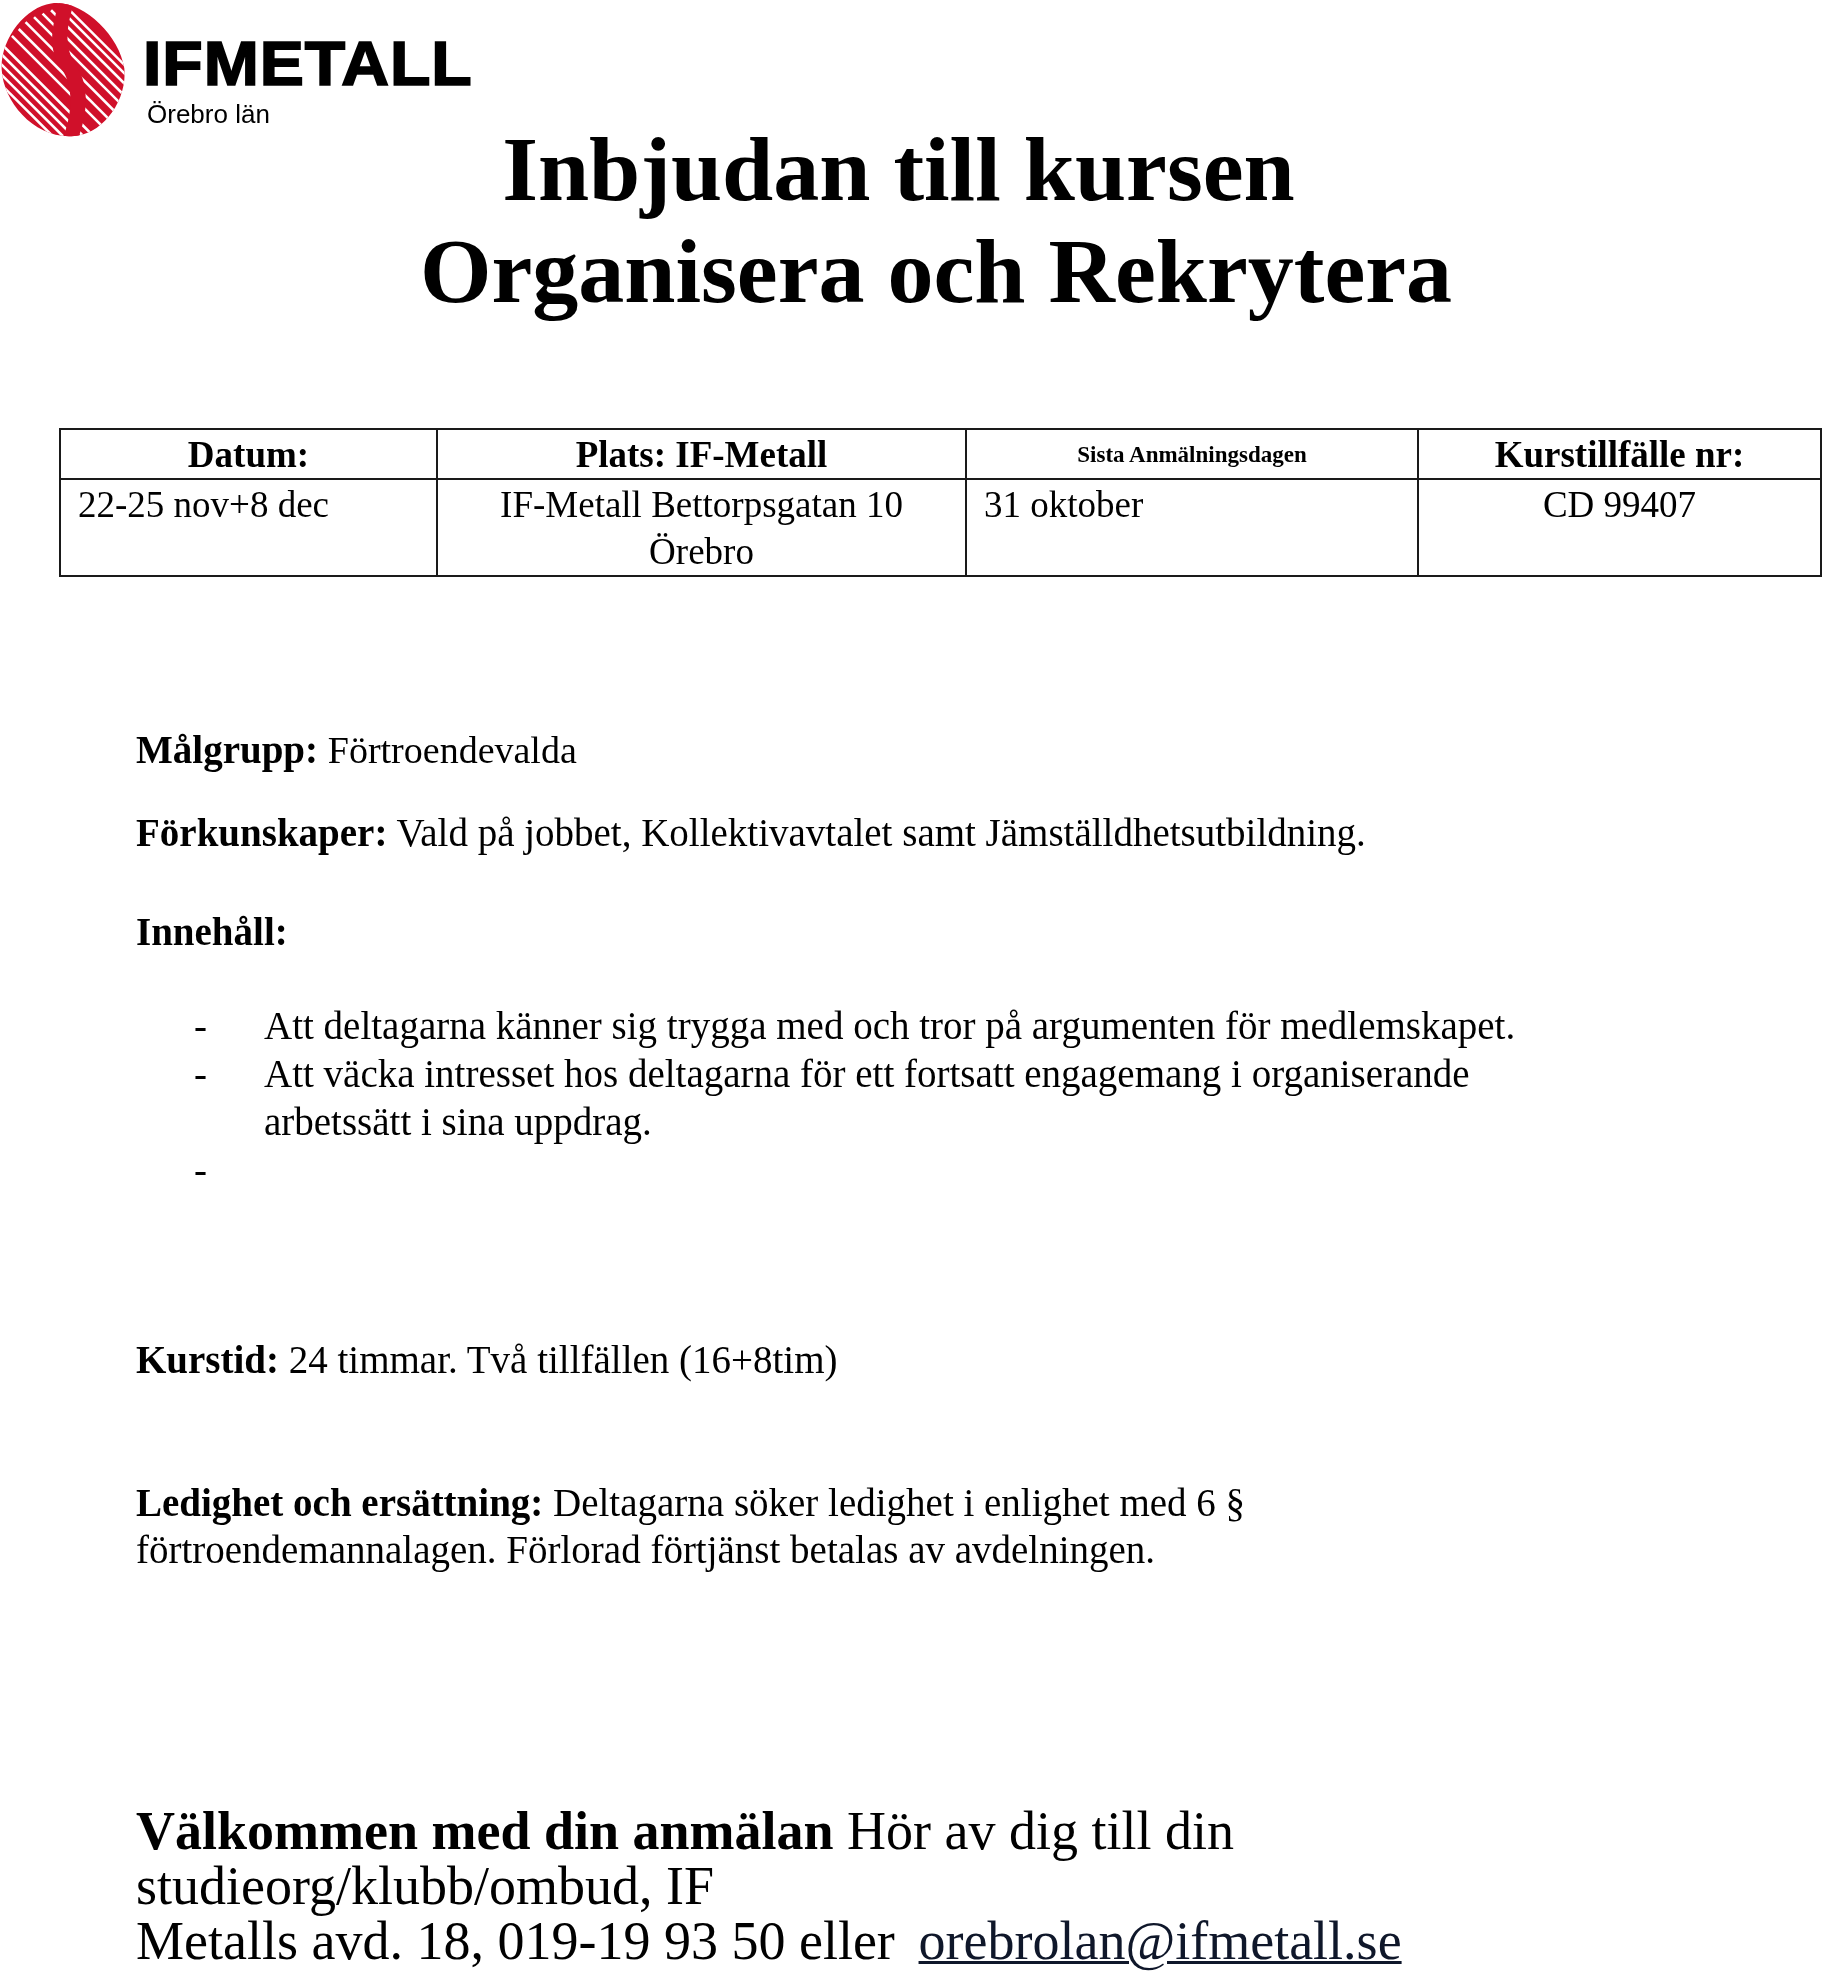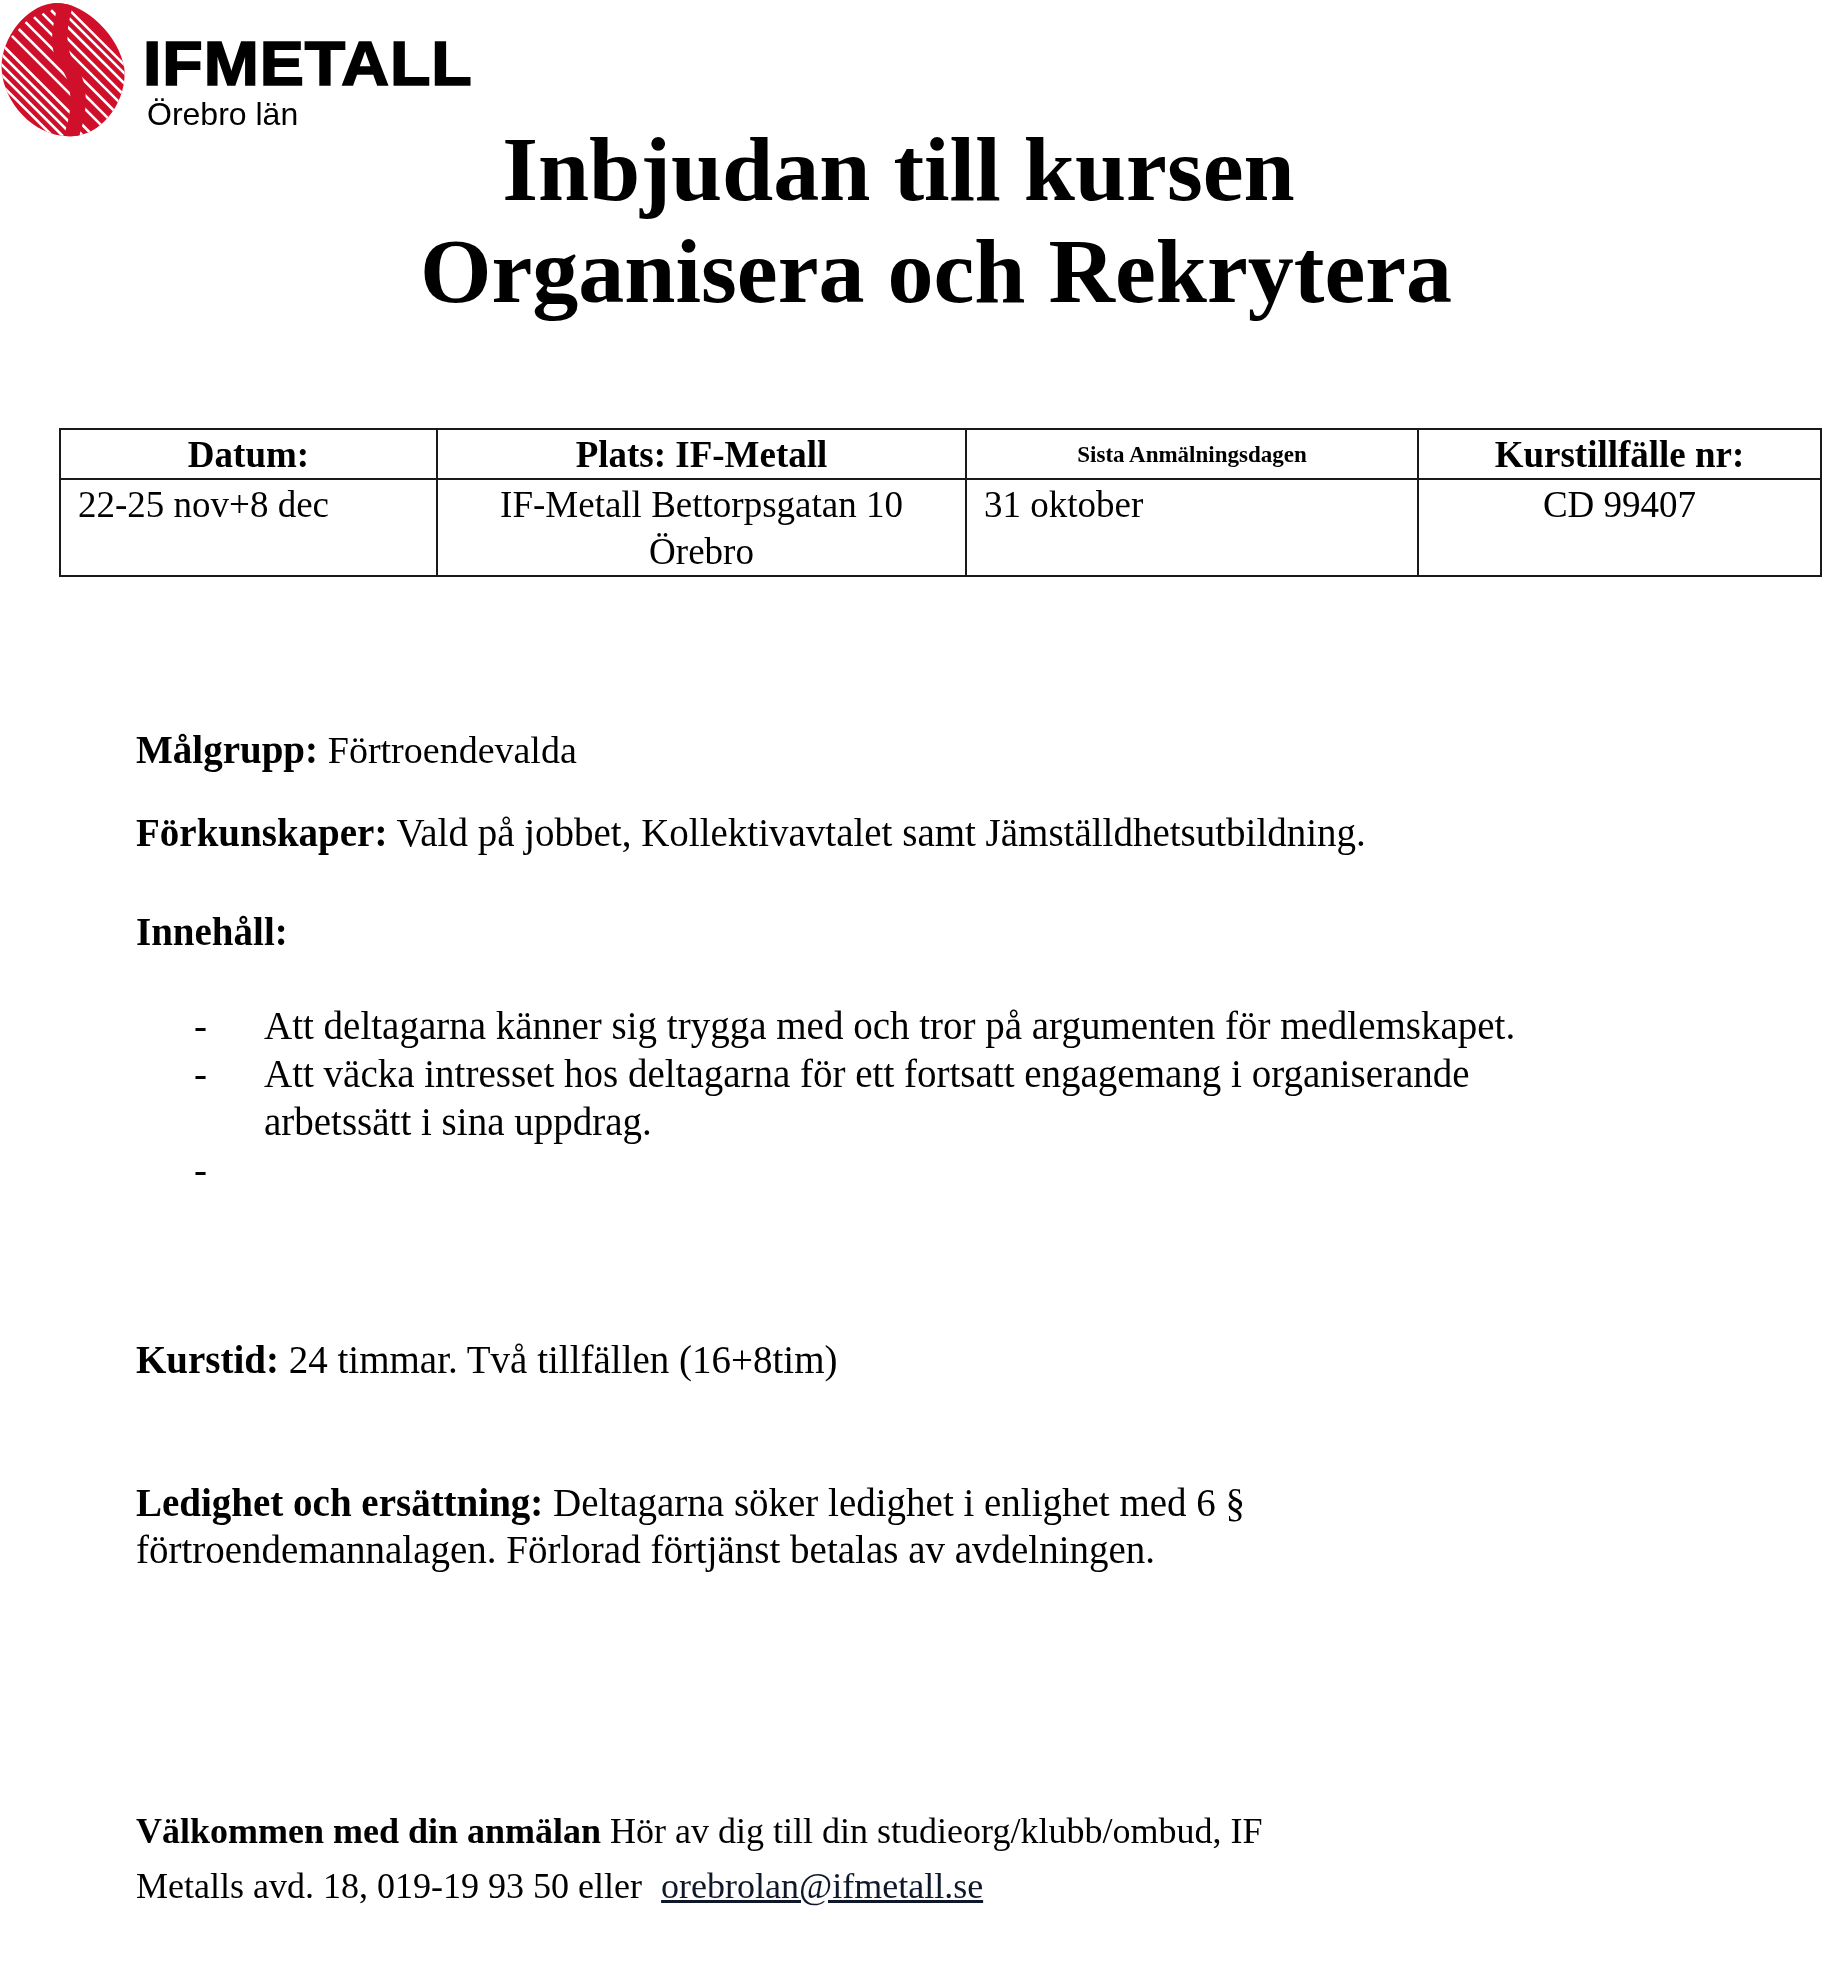--- a/index.html
+++ b/index.html
@@ -11,21 +11,21 @@
 
   
   .logo-emblem { left: 0; top: 0; width: 126px; height: 138px; }
   .logo-word {
     left: 143px; top: 32px; font-family: "Liberation Sans", "DejaVu Sans", sans-serif;
     font-weight: 900; font-size: 63px; letter-spacing: 0.9px; line-height: 63px;
     transform: scaleX(1.05); transform-origin: left top; -webkit-text-stroke: 1.7px #000;
   }
   .logo-sub {
     left: 147px; top: 95px; font-family: "Liberation Sans", "DejaVu Sans", sans-serif;
-    font-size: 32px; line-height: 39px; font-weight: 400;
+    font-size: 26px; line-height: 39px; font-weight: 400;
   }
 
   
   .title {
     left: 0; width: 1848px; text-align: center; font-weight: bold;
     font-size: 92px; line-height: 102px; margin: 0;
   }
   .title-1 { top: 118px; left: -25.6px; }
   .title-2 { top: 220px; left: 12px; }
 
@@ -46,21 +46,21 @@
   .left { text-align: left; } .center { text-align: center; }
 
   
   .para { left: 136px; font-size: 39px; line-height: 47px; margin: 0; }
   .para b { font-weight: bold; margin-top: 16px; }
   .small-val { font-size: 38px; }
   .bullets { left: 194px; top: 1002px; margin: 0; padding: 0; list-style: none; font-size: 39px; line-height: 48px; width: 1533px; }
   .bullets li { position: relative; padding-left: 70px; }
   .bullets .dash { position: absolute; left: 0; top: 0; }
 
-  .footer { left: 136px; top: 1804px; font-size: 36px; line-height: 55px; width: 1618px; margin: 0; }
+  .footer { left: 136px; top: 1804px; font-size: 54px; line-height: 55px; width: 1618px; margin: 0; }
   .email { color: #0f172a; text-decoration: underline; text-decoration-thickness: 2.6px; margin-left: 10.2px; }
 </style>
 </head>
 <body>
 
 <div class="abs logo-emblem">
   <svg width="126" height="138" viewBox="0 0 148 162">
     <defs>
       <clipPath id="lens">
         <path d="M60 4 C95 -2 140 40 146 80 C150 118 120 160 84 160 C40 162 4 120 2 82 C0 46 30 8 60 4 Z"></path>

